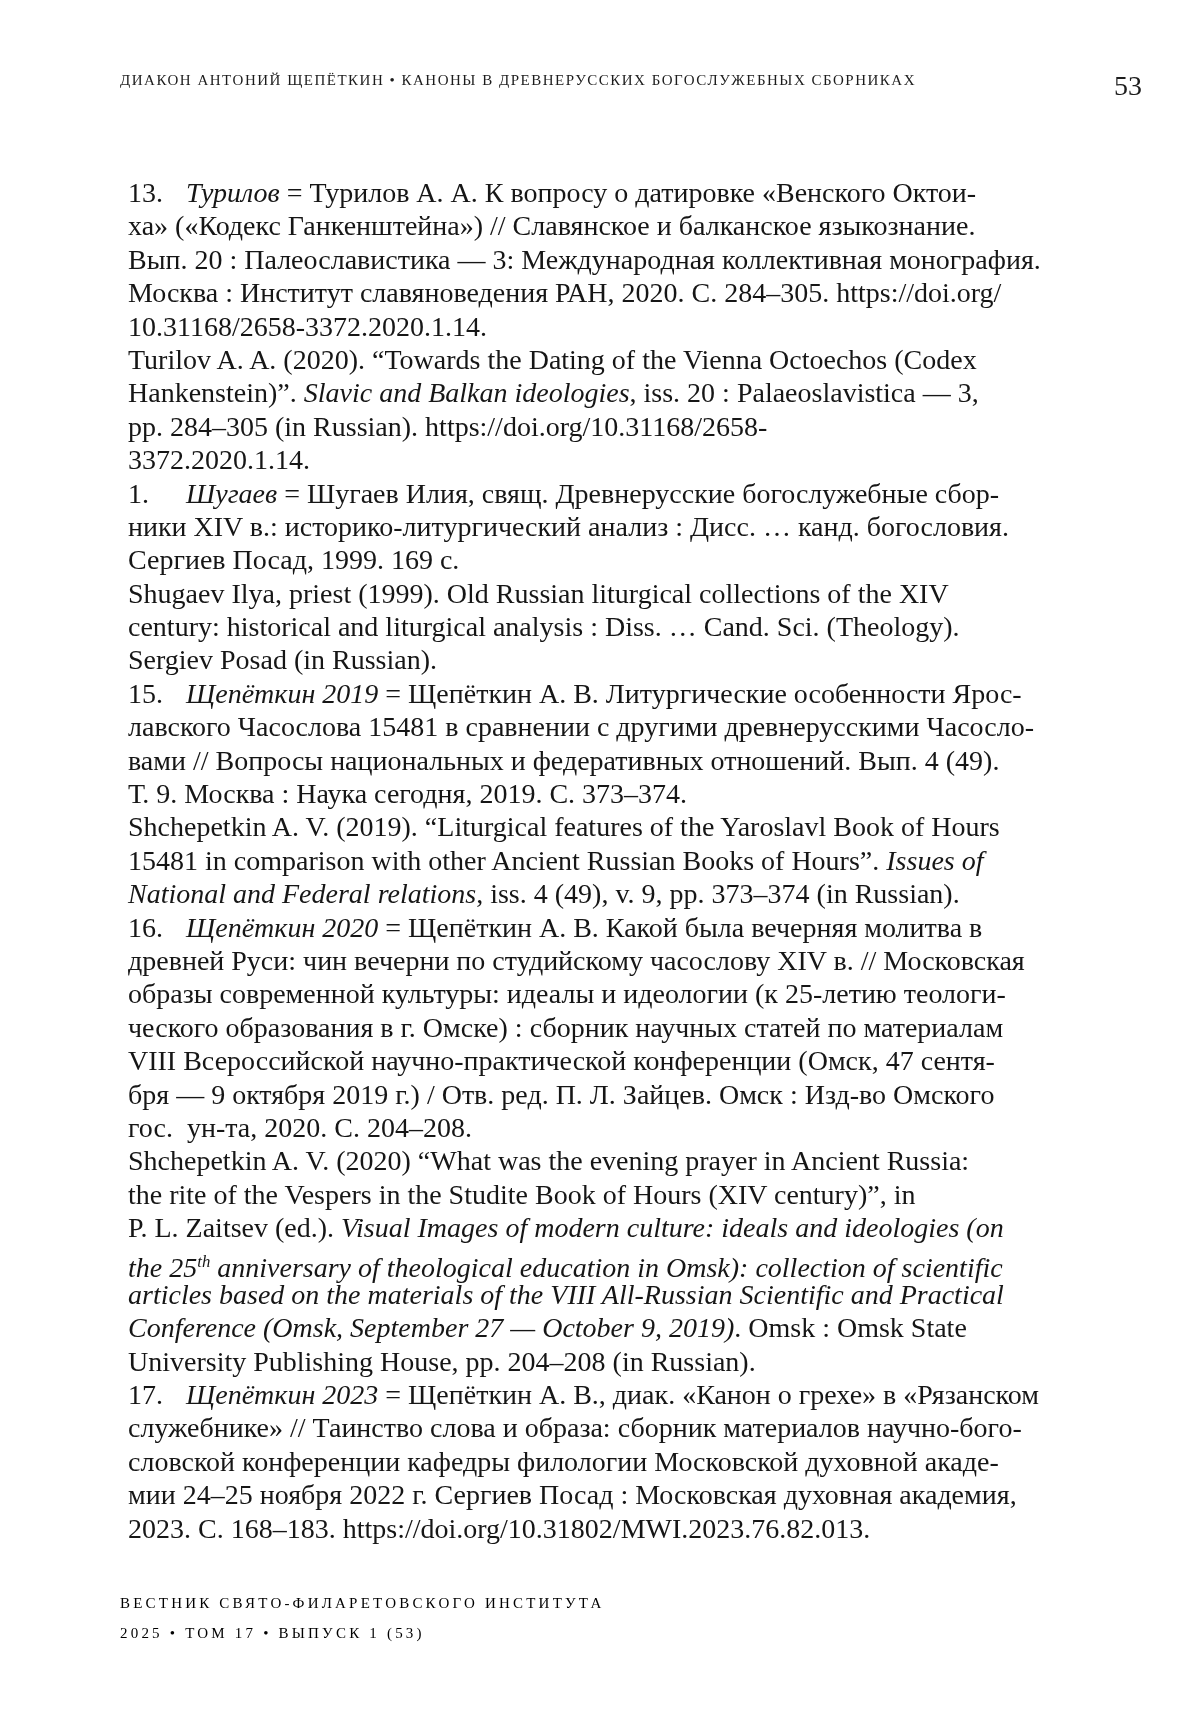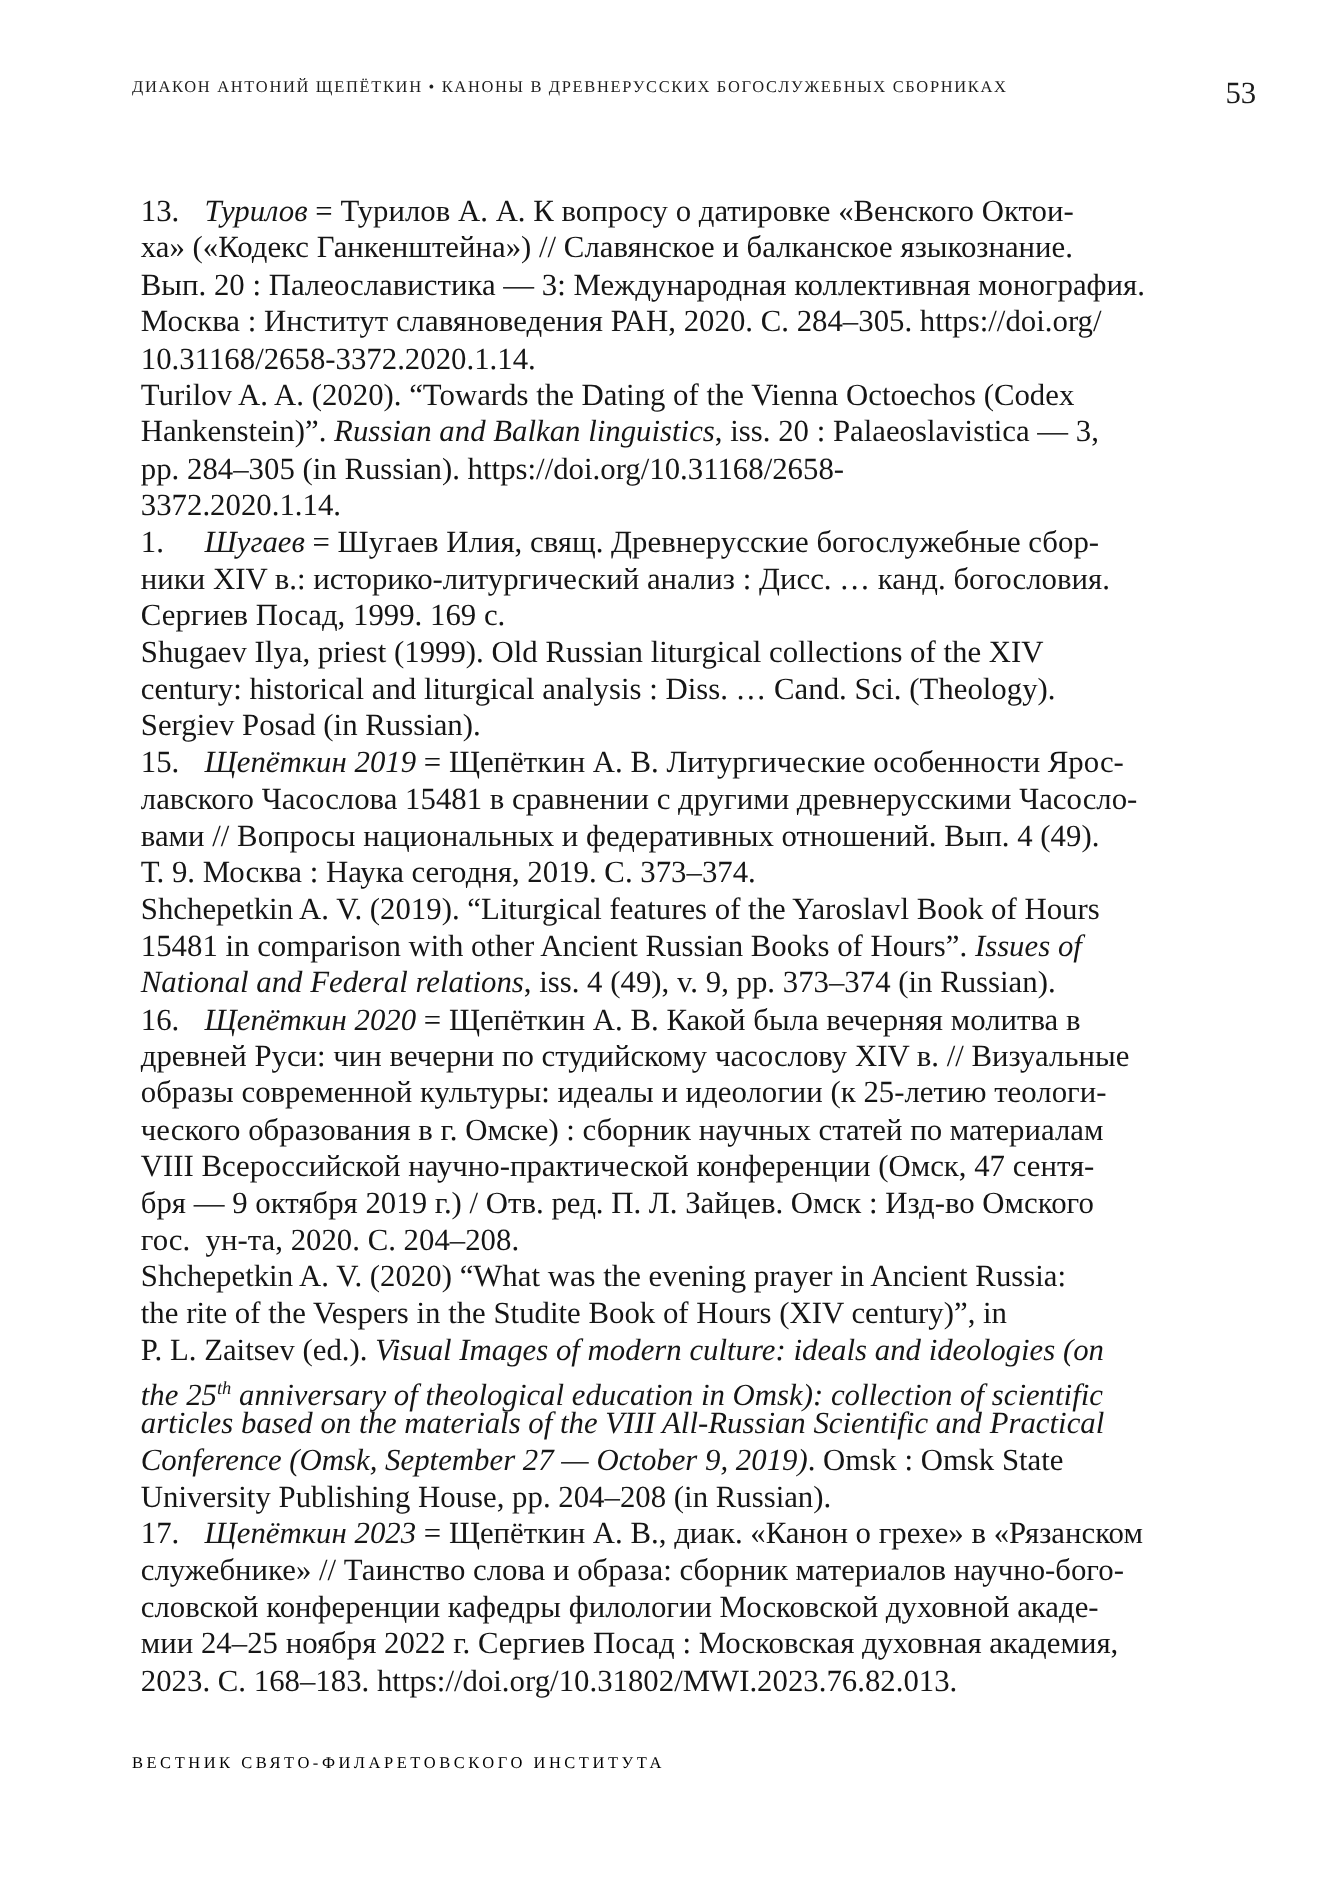--- a/index.html
+++ b/index.html
@@ -65,21 +65,21 @@
     <div class="ref-entry">
       <div class="ru-block">
         <div class="line"><span class="ref-num">13.</span><span class="run it">Турилов</span><span class="run"> = Турилов А. А. К вопросу о датировке «Венского Октои-</span></div>
         <div class="line"><span class="run">ха» («Кодекс Ганкенштейна») // Славянское и балканское языкознание.</span></div>
         <div class="line"><span class="run">Вып. 20 : Палеославистика — 3: Международная коллективная монография.</span></div>
         <div class="line"><span class="run">Москва : Институт славяноведения РАН, 2020. С. 284–305. https://doi.org/</span></div>
         <div class="line"><span class="run">10.31168/2658-3372.2020.1.14.</span></div>
       </div>
       <div class="en-block">
         <div class="line"><span class="run">Turilov A. A. (2020). “Towards the Dating of the Vienna Octoechos (Codex</span></div>
-        <div class="line"><span class="run">Hankenstein)”. </span><span class="run it">Russian and Balkan linguistics</span><span class="run">, iss. 20 : Palaeoslavistica — 3,</span></div>
+        <div class="line"><span class="run">Hankenstein)”. </span><span class="run it">Slavic and Balkan ideologies</span><span class="run">, iss. 20 : Palaeoslavistica — 3,</span></div>
         <div class="line"><span class="run">pp. 284–305 (in Russian). https://doi.org/10.31168/2658-</span></div>
         <div class="line"><span class="run">3372.2020.1.14.</span></div>
       </div>
     </div>
     <div class="ref-entry">
       <div class="ru-block">
         <div class="line"><span class="ref-num">1.</span><span class="run it">Шугаев</span><span class="run"> = Шугаев Илия, свящ. Древнерусские богослужебные сбор-</span></div>
         <div class="line"><span class="run">ники XIV в.: историко-литургический анализ : Дисс. … канд. богословия.</span></div>
         <div class="line"><span class="run">Сергиев Посад, 1999. 169 с.</span></div>
       </div>
@@ -98,21 +98,21 @@
       </div>
       <div class="en-block">
         <div class="line"><span class="run">Shchepetkin A. V. (2019). “Liturgical features of the Yaroslavl Book of Hours</span></div>
         <div class="line"><span class="run">15481 in comparison with other Ancient Russian Books of Hours”. </span><span class="run it">Issues of</span></div>
         <div class="line"><span class="run it">National and Federal relations</span><span class="run">, iss. 4 (49), v. 9, pp. 373–374 (in Russian).</span></div>
       </div>
     </div>
     <div class="ref-entry">
       <div class="ru-block">
         <div class="line"><span class="ref-num">16.</span><span class="run it">Щепёткин 2020</span><span class="run"> = Щепёткин А. В. Какой была вечерняя молитва в</span></div>
-        <div class="line"><span class="run">древней Руси: чин вечерни по студийскому часослову XIV в. // Визуальные</span></div>
+        <div class="line"><span class="run">древней Руси: чин вечерни по студийскому часослову XIV в. // Московская</span></div>
         <div class="line"><span class="run">образы современной культуры: идеалы и идеологии (к 25-летию теологи-</span></div>
         <div class="line"><span class="run">ческого образования в г. Омске) : сборник научных статей по материалам</span></div>
         <div class="line"><span class="run">VIII Всероссийской научно-практической конференции (Омск, 47 сентя-</span></div>
         <div class="line"><span class="run">бря — 9 октября 2019 г.) / Отв. ред. П. Л. Зайцев. Омск : Изд-во Омского</span></div>
         <div class="line"><span class="run">гос. ун-та, 2020. С. 204–208.</span></div>
       </div>
       <div class="en-block">
         <div class="line"><span class="run">Shchepetkin A. V. (2020) “What was the evening prayer in Ancient Russia:</span></div>
         <div class="line"><span class="run">the rite of the Vespers in the Studite Book of Hours (XIV century)”, in</span></div>
         <div class="line"><span class="run">P. L. Zaitsev (ed.). </span><span class="run it">Visual Images of modern culture: ideals and ideologies (on</span></div>
@@ -128,13 +128,14 @@
         <div class="line"><span class="run">служебнике» // Таинство слова и образа: сборник материалов научно-бого-</span></div>
         <div class="line"><span class="run">словской конференции кафедры филологии Московской духовной акаде-</span></div>
         <div class="line"><span class="run">мии 24–25 ноября 2022 г. Сергиев Посад : Московская духовная академия,</span></div>
         <div class="line"><span class="run">2023. С. 168–183. https://doi.org/10.31802/MWI.2023.76.82.013.</span></div>
       </div>
     </div>
   </div>
 
 <div class="page-footer">
   <div>ВЕСТНИК СВЯТО-ФИЛАРЕТОВСКОГО ИНСТИТУТА</div>
+  <div>2025 • ТОМ 17 • ВЫПУСК 1 (53)</div>
 </div>
 
 </body></html>

